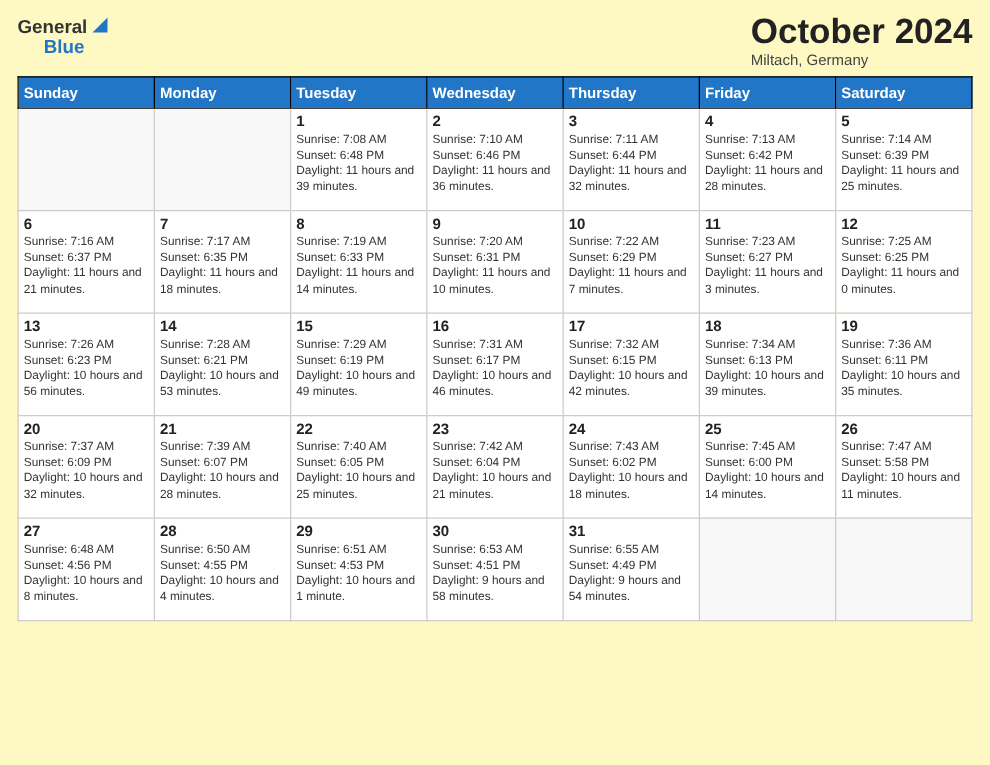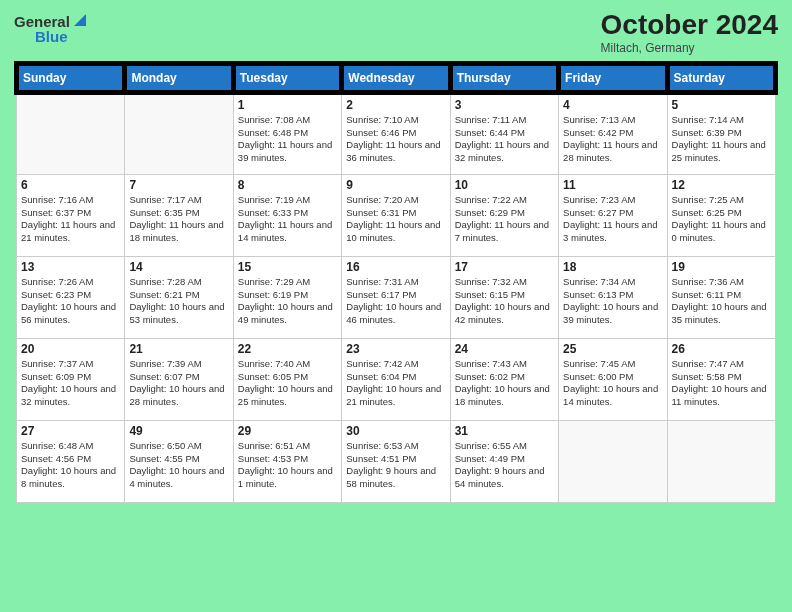--- a/index.html
+++ b/index.html
@@ -6,21 +6,21 @@
     body {
       font-family: Arial, sans-serif;
       background: #fff;
       width: 792px;
       height: 612px;
       overflow: hidden;
     }
     .page {
       width: 792px;
       height: 612px;
-      background: #86efac;
+      background: #fef9c3;
       padding: 10px 14px 10px 14px;
     }
     .header {
       display: flex;
       justify-content: space-between;
       align-items: flex-start;
       margin-bottom: 6px;
     }
     .title-block {
       text-align: left;
@@ -40,21 +40,21 @@
       border-collapse: collapse;
       table-layout: fixed;
     }
     .calendar thead tr th {
       background: #2176c7;
       color: #fff;
       font-size: 12px;
       font-weight: bold;
       padding: 5px 4px;
       text-align: left;
-      border: 5px solid #000000;
+      border: 1px solid #000000;
     }
     .calendar tbody tr td {
       border: 1px solid #ccc;
       vertical-align: top;
       padding: 3px 4px;
       height: 82px;
       background: #fff;
       font-size: 10px;
       color: #333;
     }
@@ -231,21 +231,21 @@
             <span class="day-number">26</span>
             <div class="day-info">Sunrise: 7:47 AM<br>Sunset: 5:58 PM<br>Daylight: 10 hours and 11 minutes.</div>
           </td>
         </tr>
         <tr>
           <td>
             <span class="day-number">27</span>
             <div class="day-info">Sunrise: 6:48 AM<br>Sunset: 4:56 PM<br>Daylight: 10 hours and 8 minutes.</div>
           </td>
           <td>
-            <span class="day-number">49</span>
+            <span class="day-number">28</span>
             <div class="day-info">Sunrise: 6:50 AM<br>Sunset: 4:55 PM<br>Daylight: 10 hours and 4 minutes.</div>
           </td>
           <td>
             <span class="day-number">29</span>
             <div class="day-info">Sunrise: 6:51 AM<br>Sunset: 4:53 PM<br>Daylight: 10 hours and 1 minute.</div>
           </td>
           <td>
             <span class="day-number">30</span>
             <div class="day-info">Sunrise: 6:53 AM<br>Sunset: 4:51 PM<br>Daylight: 9 hours and 58 minutes.</div>
           </td>

